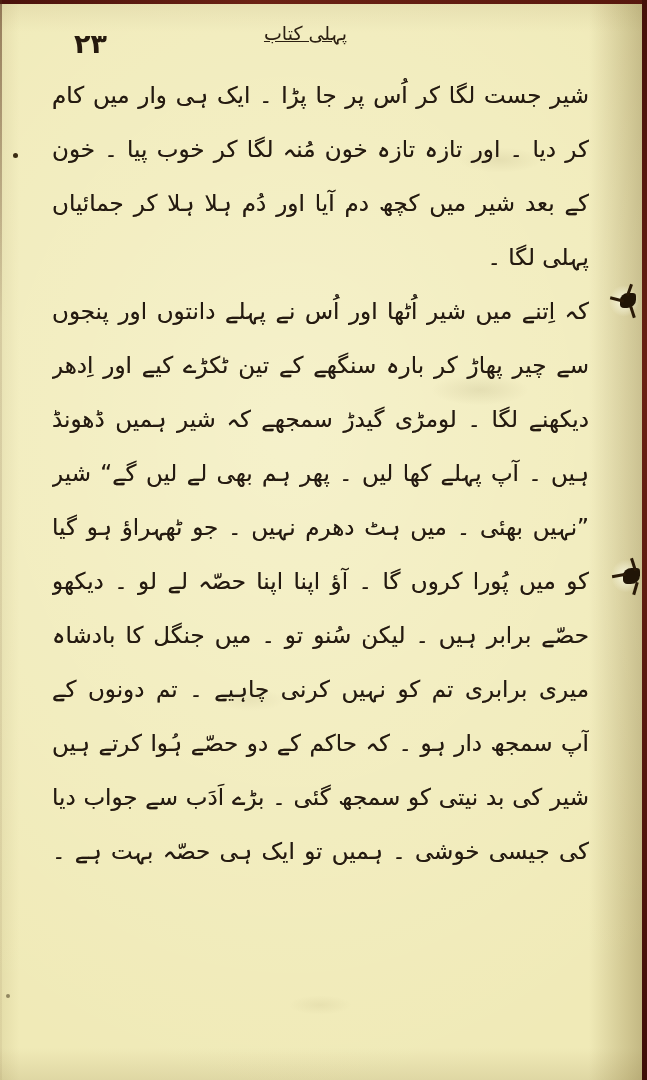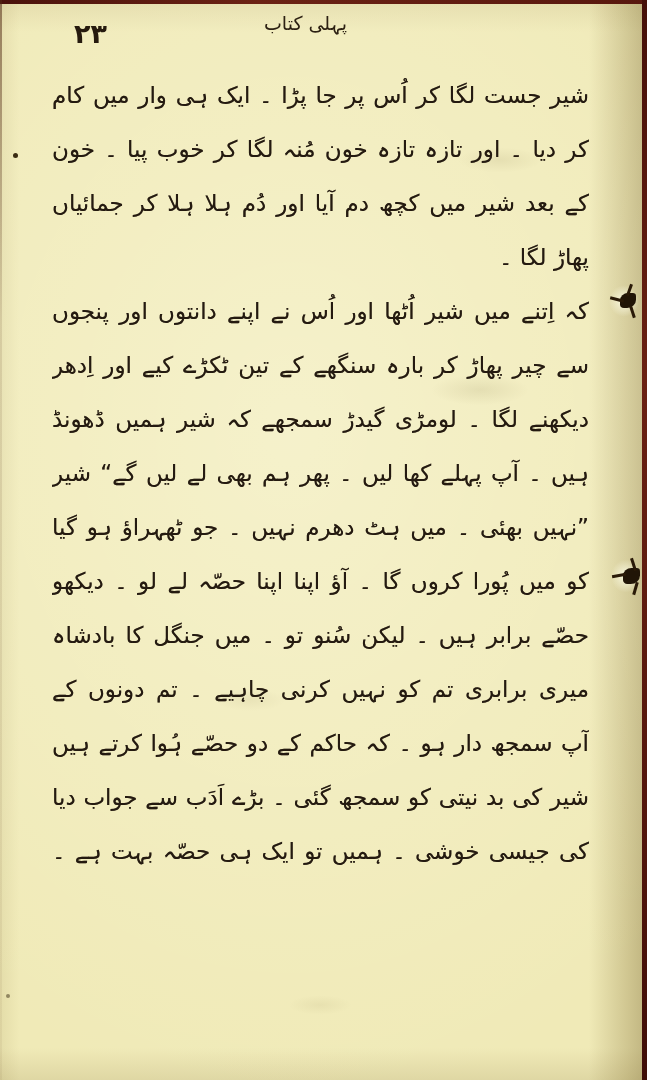--- a/index.html
+++ b/index.html
@@ -30,28 +30,28 @@
   .edge-right{position:absolute;right:0;top:0;width:5px;height:1080px;background:linear-gradient(to bottom,#451009,#6a2113 35%,#50150c 80%,#3f0e08);}
   .edge-left{position:absolute;left:0;top:0;width:2px;height:1080px;background:linear-gradient(to bottom,rgba(80,40,20,0.55),rgba(80,40,20,0.12) 30%,rgba(80,40,20,0.05));}
 
   
   .blemish{position:absolute;pointer-events:none;}
   .blemish .core{position:absolute;background:#211507;border-radius:50% 20% 55% 25%;}
   .blemish .halo{position:absolute;background:radial-gradient(closest-side,rgba(255,255,235,0.9),rgba(255,255,235,0) 75%);border-radius:50%;}
   .blemish .spike{position:absolute;background:#2a1a08;}
   .speck{position:absolute;background:#3a2c12;border-radius:50%;}
 
-  .header-row{position:absolute;top:10px;left:0;width:647px;height:40px;}
+  .header-row{position:absolute;top:20px;left:0;width:647px;height:40px;}
   .page-number{
     position:absolute;left:74px;top:8px;
     font-size:27px;font-weight:bold;color:#261a0e;letter-spacing:3px;
   }
   .running-title{
     position:absolute;left:0;right:36px;top:2px;text-align:center;
-    font-size:19px;color:#2c2012;direction:rtl;
+    font-size:19px;color:#2c2012;direction:rtl;text-decoration:underline;
   }
 
   .body-text{
     position:absolute;top:70px;left:52px;width:537px;
     direction:rtl;color:#241a10;
     font-size:23px;
   }
   .line{
     height:54px;line-height:50px;overflow:hidden;
     text-align:justify;text-align-last:justify;
@@ -91,22 +91,22 @@
 
   <div class="header-row">
     <div class="page-number">۲۳</div>
     <div class="running-title">پہلی کتاب</div>
   </div>
 
   <div class="body-text">
     <div class="line">شیر جست لگا کر اُس پر جا پڑا ۔ ایک ہی وار میں کام تمام</div>
     <div class="line">کر دیا ۔ اور تازہ تازہ خون مُنہ لگا کر خوب پیا ۔ خون پینے</div>
     <div class="line">کے بعد شیر میں کچھ دم آیا اور دُم ہلا ہلا کر جمائیاں انگڑائیاں</div>
-    <div class="line short">پھاڑ لگا ۔</div>
-    <div class="line">کہ اِتنے میں شیر اُٹھا اور اُس نے اپنے دانتوں اور پنجوں</div>
+    <div class="line short">پہلی لگا ۔</div>
+    <div class="line">کہ اِتنے میں شیر اُٹھا اور اُس نے پہلے دانتوں اور پنجوں</div>
     <div class="line">سے چیر پھاڑ کر بارہ سنگھے کے تین ٹکڑے کیے اور اِدھر اُدھر</div>
     <div class="line">دیکھنے لگا ۔ لومڑی گیدڑ سمجھے کہ شیر ہمیں ڈھونڈ رہا ہے ۔ خوشی</div>
     <div class="line">ہیں ۔ آپ پہلے کھا لیں ۔ پھر ہم بھی لے لیں گے“ شیر بولا</div>
     <div class="line">”نہیں بھئی ۔ میں ہٹ دھرم نہیں ۔ جو ٹھہراؤ ہو گیا ہے اُس</div>
     <div class="line">کو میں پُورا کروں گا ۔ آؤ اپنا اپنا حصّہ لے لو ۔ دیکھو تینوں</div>
     <div class="line">حصّے برابر ہیں ۔ لیکن سُنو تو ۔ میں جنگل کا بادشاہ ہوں ۔</div>
     <div class="line">میری برابری تم کو نہیں کرنی چاہیے ۔ تم دونوں کے دونوں</div>
     <div class="line">آپ سمجھ دار ہو ۔ کہ حاکم کے دو حصّے ہُوا کرتے ہیں ۔ لومڑی</div>
     <div class="line">شیر کی بد نیتی کو سمجھ گئی ۔ بڑے اَدَب سے جواب دیا ”سرکار</div>
     <div class="line">کی جیسی خوشی ۔ ہمیں تو ایک ہی حصّہ بہت ہے ۔ شیر نے</div>

